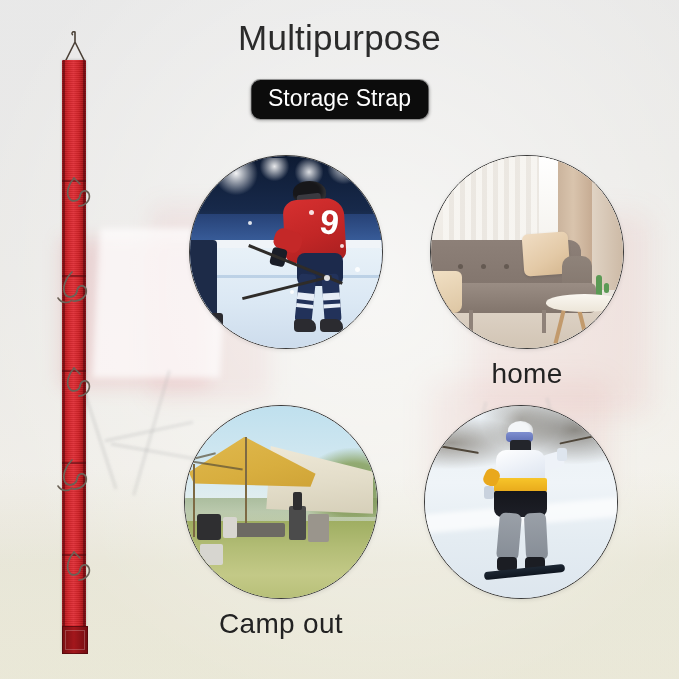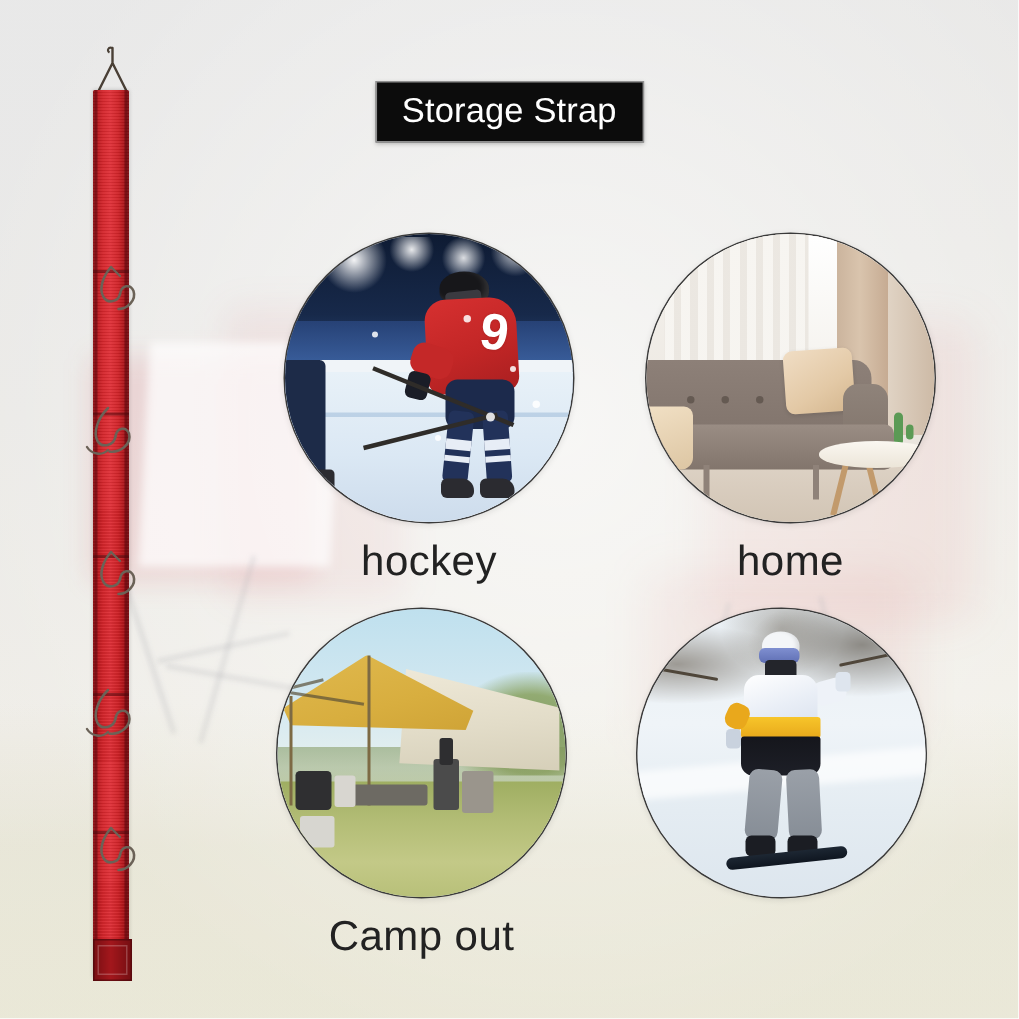--- a/index.html
+++ b/index.html
@@ -77,27 +77,27 @@
     font-size: 35px;
     font-weight: 300;
     letter-spacing: 0.2px;
     color: #2b2b2b;
     line-height: 1.1;
   }
   .badge {
     position: absolute;
     left: 50%;
     transform: translateX(-50%);
-    top: 54px;
+    top: 79px;
     background: #0c0c0c;
     color: #ffffff;
     font-size: 23px;
     font-weight: 400;
     padding: 5px 17px 7px 17px;
-    border-radius: 0;
+    border-radius: 10px;
     border: 1px solid rgba(255,255,255,0.55);
     box-shadow: 0 1px 3px rgba(0,0,0,0.25);
     letter-spacing: 0.1px;
     white-space: nowrap;
   }
 
   
   .tile { position: absolute; }
   .circle {
     width: 192px; height: 192px;
@@ -497,20 +497,21 @@
     <div class="bg-leg" style="left:96px;top:372px;width:3px;height:120px;transform:rotate(-18deg);"></div>
     <div class="bg-leg" style="left:150px;top:368px;width:3px;height:130px;transform:rotate(16deg);"></div>
     <div class="bg-leg" style="left:104px;top:430px;width:90px;height:3px;transform:rotate(-12deg);"></div>
     <div class="bg-leg" style="left:110px;top:452px;width:110px;height:3px;transform:rotate(10deg);"></div>
     <div class="bg-leg" style="left:470px;top:400px;width:3px;height:120px;transform:rotate(14deg);"></div>
     <div class="bg-leg" style="left:560px;top:396px;width:3px;height:120px;transform:rotate(-14deg);"></div>
     <div class="bg-grass"></div>
     <div class="bg-haze"></div>
   </div>
 
+  <div class="title">Multipurpose</div>
   <div class="badge">Storage Strap</div>
 
   <div class="strap-wrap">
     <svg class="top-hook" viewBox="0 0 34 34">
       <path d="M17 2 L17 12 M17 12 L8 30 M17 12 L26 30" stroke="#4a4036" stroke-width="1.6" fill="none" stroke-linecap="round"></path>
       <path d="M17 2 C14 1 13 4 15 5" stroke="#4a4036" stroke-width="1.4" fill="none"></path>
     </svg>
 
     <div class="strap-band"></div>
     <div class="strap-weave"></div>
@@ -590,21 +591,20 @@
         </div>
 
         <div class="hk-snow" style="left:30%;top:34%;width:4px;height:4px;"></div>
         <div class="hk-snow" style="left:62%;top:28%;width:5px;height:5px;"></div>
         <div class="hk-snow" style="left:78%;top:46%;width:4px;height:4px;"></div>
         <div class="hk-snow" style="left:70%;top:62%;width:6px;height:6px;"></div>
         <div class="hk-snow" style="left:52%;top:70%;width:4px;height:4px;"></div>
         <div class="hk-snow" style="left:86%;top:58%;width:5px;height:5px;"></div>
       </div>
     </div>
-    <div class="tile-label">hockey</div>
   </div>
 
   <div class="tile" style="left:430px;top:155px;">
     <div class="circle">
       <div class="scene">
         <div class="hm-wall"></div>
         <div class="hm-curtain"></div>
         <div class="hm-window"></div>
         <div class="hm-curtain-r"></div>
         <div class="hm-curtain-r2"></div>

